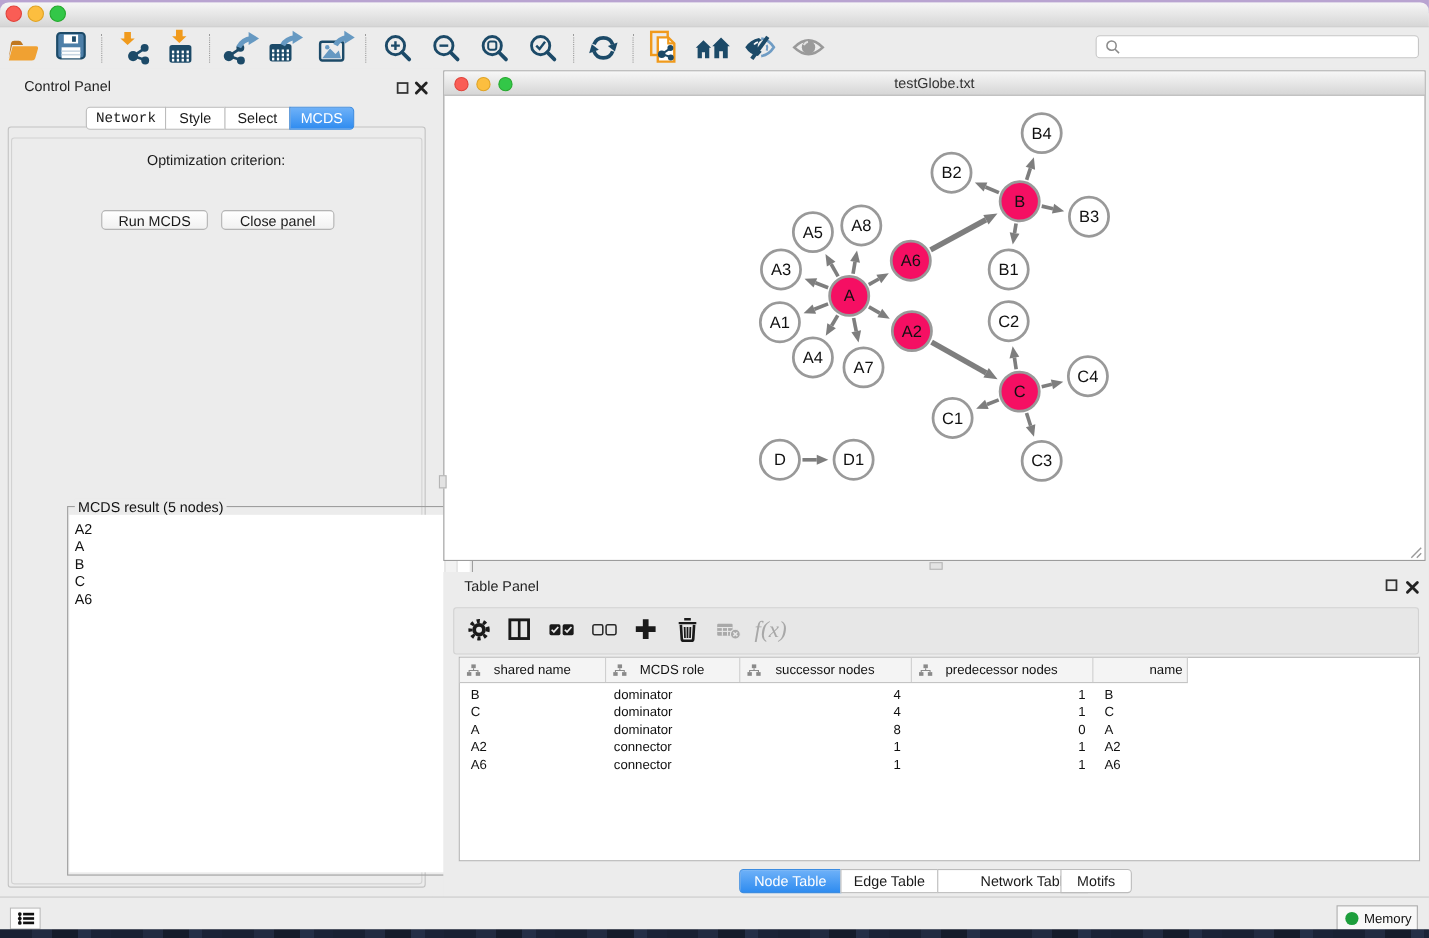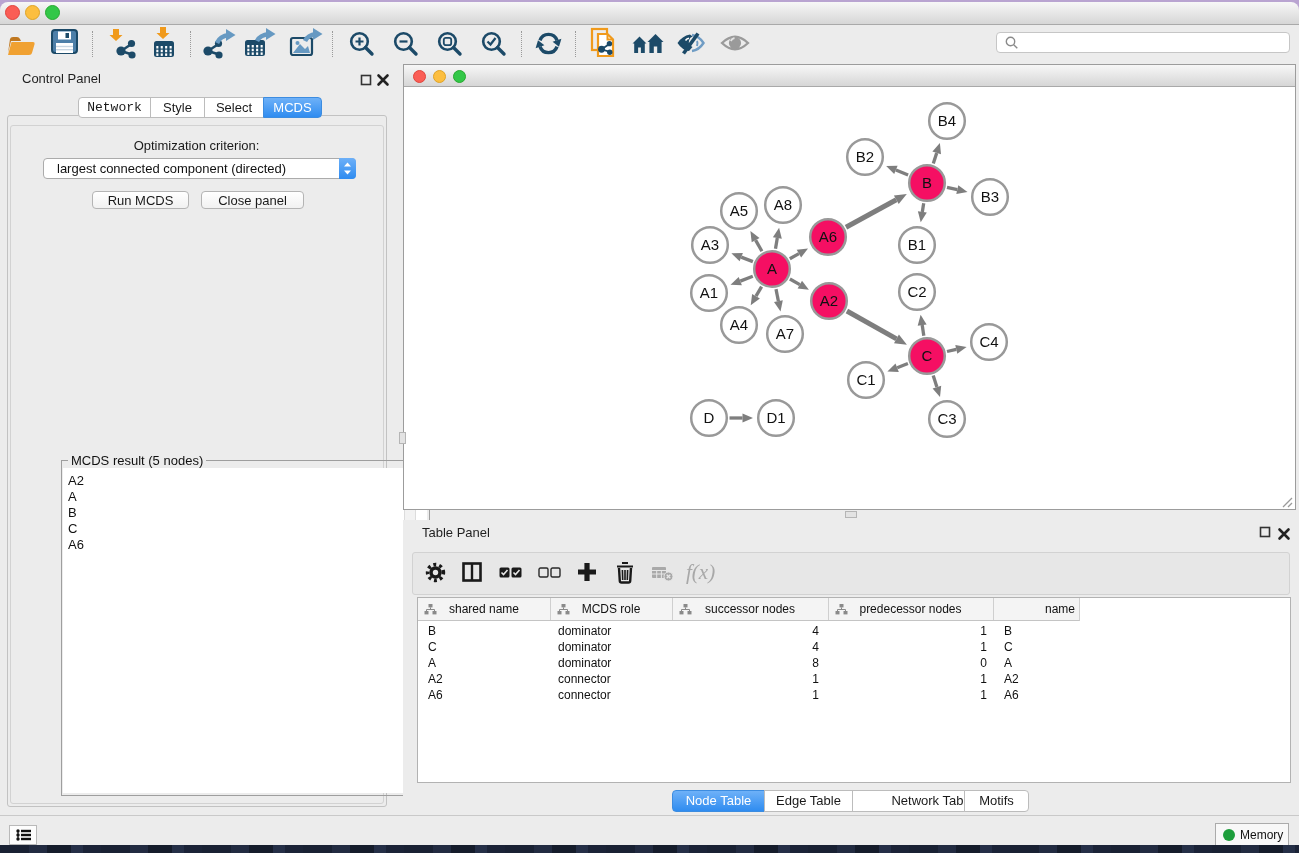--- a/index.html
+++ b/index.html
@@ -181,45 +181,37 @@
     </svg>
   <div class="abs" style="left:7px;top:53px;width:378px;height:690px;border:1px solid #c2c2c2;border-radius:3px;"></div>
   <div class="abs" style="left:10px;top:63px;width:372px;height:677px;border:1px solid #d2d2d2;border-radius:3px;"></div>
   <div class="abs" style="left:78px;top:35px;">
     <div class="tab" style="left:0;width:71px;border-radius:4px 0 0 4px;font-family:Liberation Mono, monospace;">Network</div>
     <div class="tab" style="left:72px;width:53px;">Style</div>
     <div class="tab" style="left:126px;width:58px;">Select</div>
     <div class="tab" style="left:185px;width:57px;background:linear-gradient(#6eb1f8,#2f8cf0);color:#fff;border-color:#3c8ce0;border-radius:0 4px 4px 0;">MCDS</div>
   </div>
   <div class="abs" style="left:0;top:76px;width:393px;text-align:center;font-size:13px;color:#1a1a1a;">Optimization criterion:</div>
-  <div class="abs" style="left:43px;top:96px;width:311px;height:19px;background:#fff;border:1px solid #ababab;border-radius:4px;">
-    <div class="abs" style="left:13px;top:2px;font-size:13px;color:#111;">largest connected component (directed)</div>
-    <div class="abs" style="right:-1px;top:-1px;width:17px;height:21px;background:linear-gradient(#6db0f8,#2e8bf0);border-radius:0 4px 4px 0;">
-      <svg width="17" height="21" style="left:0;top:0;">
-          <path d="M5 8.5 L8.5 4.5 L12 8.5 Z" fill="#fff"></path>
-          <path d="M5 12.5 L8.5 16.5 L12 12.5 Z" fill="#fff"></path>
-        </svg>
-    </div>
-  </div>
   <div class="btn" style="left:92px;top:129px;width:95px;height:15px;padding-top:1px;">Run MCDS</div>
   <div class="btn" style="left:201px;top:129px;width:101px;height:15px;padding-top:1px;">Close panel</div>
   <div class="abs" style="left:17px;top:398px;width:367px;height:334px;border:1px solid #9e9e9e;margin-left:44px;">
     <div class="abs" style="left:6px;top:-8px;background:#ececec;padding:0 3px;font-size:13px;color:#111;">MCDS result (5 nodes)</div>
     <div class="abs" style="left:1px;top:7px;width:364px;height:325px;background:#fff;">
       <div class="abs" style="left:5px;top:5px;font-size:13px;color:#111;line-height:16px;">A2<br>A<br>B<br>C<br>A6</div>
       <div class="abs" style="right:11px;top:1px;width:10px;height:322px;background:#f2f2f2;border-left:1px solid #dcdcdc;border-right:1px solid #dcdcdc;"></div>
     </div>
   </div>
 </div>
 
 <div class="abs" style="left:403px;top:64px;width:893px;height:446px;background:#fff;border:1px solid #9c9c9c;box-sizing:border-box;">
   <div class="titlebar abs" style="left:0;top:0;width:891px;height:21px;">
     <div class="tl" style="left:9px;top:5px;width:11px;height:11px;background:#fa5d55;border:1px solid #e0443c;"></div>
     <div class="tl" style="left:29px;top:5px;width:11px;height:11px;background:#fcbe3f;border:1px solid #dfa325;"></div>
     <div class="tl" style="left:49px;top:5px;width:11px;height:11px;background:#33c748;border:1px solid #27a92f;"></div>
+    <div class="abs" style="left:0;right:0;top:3px;text-align:center;font-size:13px;color:#323232;">testGlobe.txt</div>
   </div>
   <svg width="14" height="14" style="right:2px;bottom:1px;">
       <path d="M13 4 L4 13 M13 9 L9 13" stroke="#9a9a9a" stroke-width="1.3"></path>
     </svg>
 </div>
 <svg width="892" height="422" style="position:absolute;left:404px;top:87px" font-family="Liberation Sans, sans-serif">
 <line x1="357.9" y1="164.2" x2="351.6" y2="153.1" stroke="#7e7e7e" stroke-width="3.3"></line>
 <polygon points="346.4,144.0 355.5,150.9 347.7,155.3" fill="#7e7e7e"></polygon>
 <line x1="371.5" y1="161.8" x2="373.3" y2="151.0" stroke="#7e7e7e" stroke-width="3.3"></line>
 <polygon points="375.1,140.7 377.8,151.8 368.9,150.3" fill="#7e7e7e"></polygon>

